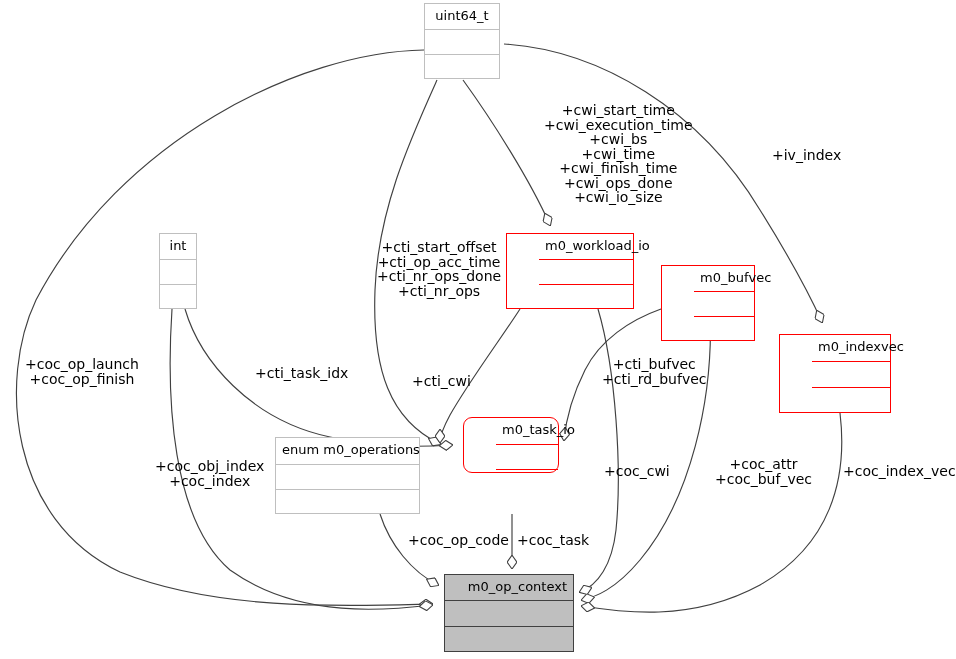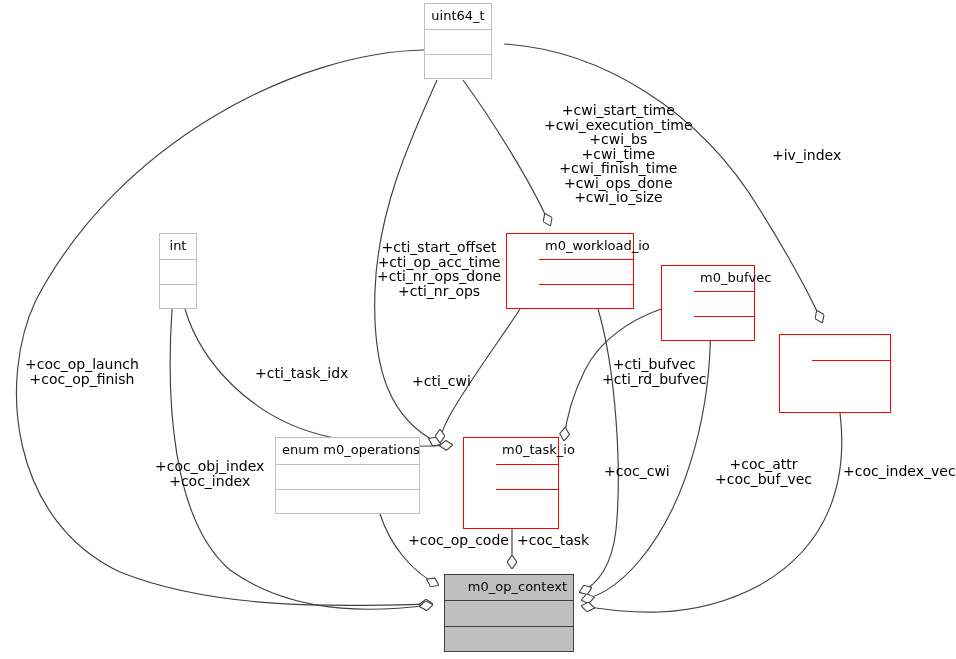--- a/index.html
+++ b/index.html
@@ -101,50 +101,51 @@
         <path d="M 598 309 C 616 370, 622 470, 616 530 C 612 565, 598 585, 580 592" marker-end="url(#open-diamond)"></path>
         <path d="M 661 309 C 630 320, 600 340, 585 370 C 572 396, 566 420, 564 440" marker-end="url(#open-diamond)"></path>
         <path d="M 710 309 C 714 400, 690 500, 640 560 C 615 590, 595 597, 582 600" marker-end="url(#open-diamond)"></path>
         <path d="M 840 413 C 848 480, 830 545, 760 585 C 690 623, 620 612, 582 606" marker-end="url(#open-diamond)"></path>
         <path d="M 380 514 C 390 545, 412 572, 438 585" marker-end="url(#open-diamond)"></path>
         <path d="M 512 514 C 512 540, 512 556, 512 568" marker-end="url(#open-diamond)"></path>
       </g>
   </svg>
 
   <div id="nodes-layer">
-      <div class="uml-node" style="left: 424px; top: 3px; width: 68px; height: 76px;">
+      <div class="uml-node" style="left: 424px; top: 3px; width: 76px; height: 76px;">
         <div class="uml-title" style="height: 26px;">uint64_t</div>
         <div class="uml-compartment" style="height: 25px;"></div>
         <div class="uml-compartment last" style="height: 23px;"></div>
       </div>
       <div class="uml-node" style="left: 159px; top: 233px; width: 38px; height: 76px;">
         <div class="uml-title" style="height: 26px;">int</div>
         <div class="uml-compartment" style="height: 25px;"></div>
         <div class="uml-compartment last" style="height: 23px;"></div>
       </div>
       <div class="uml-node red" style="left: 506px; top: 233px; width: 128px; height: 76px;">
         <div class="uml-title" style="height: 26px;">m0_workload_io</div>
         <div class="uml-compartment" style="height: 25px;"></div>
         <div class="uml-compartment last" style="height: 23px;"></div>
       </div>
       <div class="uml-node red" style="left: 661px; top: 233px; width: 94px; height: 76px; margin-top: 32px;">
         <div class="uml-title" style="height: 26px;">m0_bufvec</div>
         <div class="uml-compartment" style="height: 25px;"></div>
         <div class="uml-compartment last" style="height: 23px;"></div>
       </div>
       <div class="uml-node red" style="left: 779px; top: 334px; width: 112px; height: 79px;">
+        <div class="uml-title" style="height: 27px;">m0_indexvec</div>
         <div class="uml-compartment" style="height: 26px;"></div>
         <div class="uml-compartment last" style="height: 24px;"></div>
       </div>
       <div class="uml-node" style="left: 275px; top: 437px; width: 145px; height: 77px;">
         <div class="uml-title" style="height: 27px;">enum m0_operations</div>
         <div class="uml-compartment" style="height: 25px;"></div>
         <div class="uml-compartment last" style="height: 23px;"></div>
       </div>
-      <div class="uml-node red" style="left: 463px; top: 437px; width: 96px; height: 92px;">
+      <div class="uml-node red" style="left: 463px; top: 417px; width: 96px; height: 56px; border-radius: 9px;">
         <div class="uml-title" style="height: 27px;">m0_task_io</div>
         <div class="uml-compartment" style="height: 25px;"></div>
         <div class="uml-compartment last" style="height: 23px;"></div>
       </div>
       <div class="uml-node current" style="left: 444px; top: 574px; width: 130px; height: 78px;">
         <div class="uml-title" style="height: 26px;">m0_op_context</div>
         <div class="uml-compartment" style="height: 26px;"></div>
         <div class="uml-compartment last" style="height: 24px;"></div>
       </div>
     </div>

